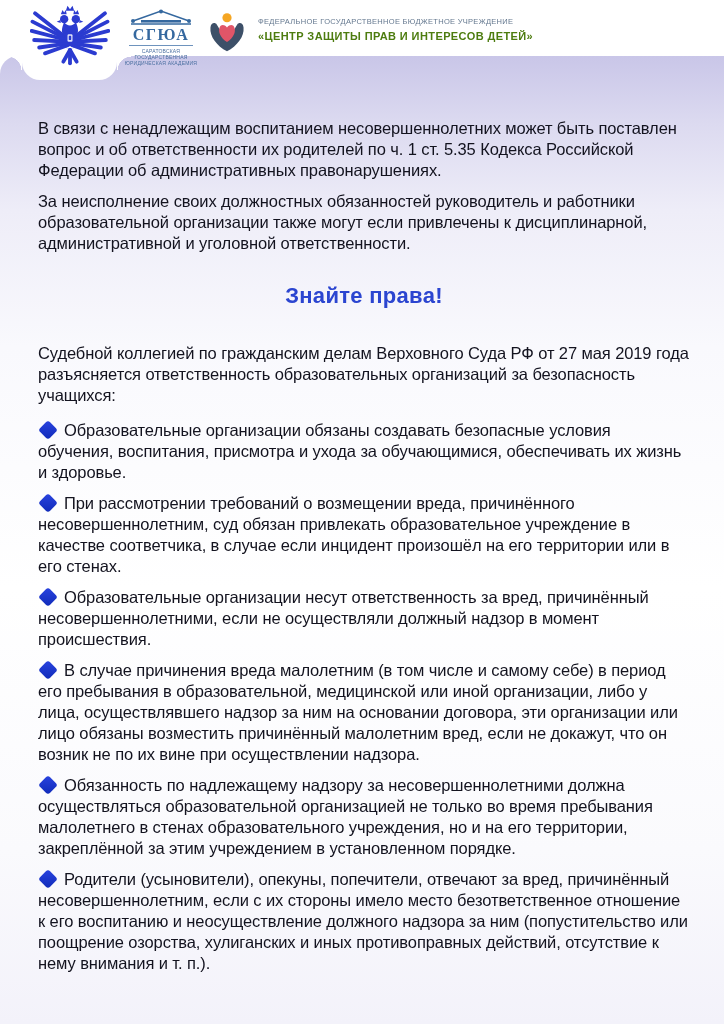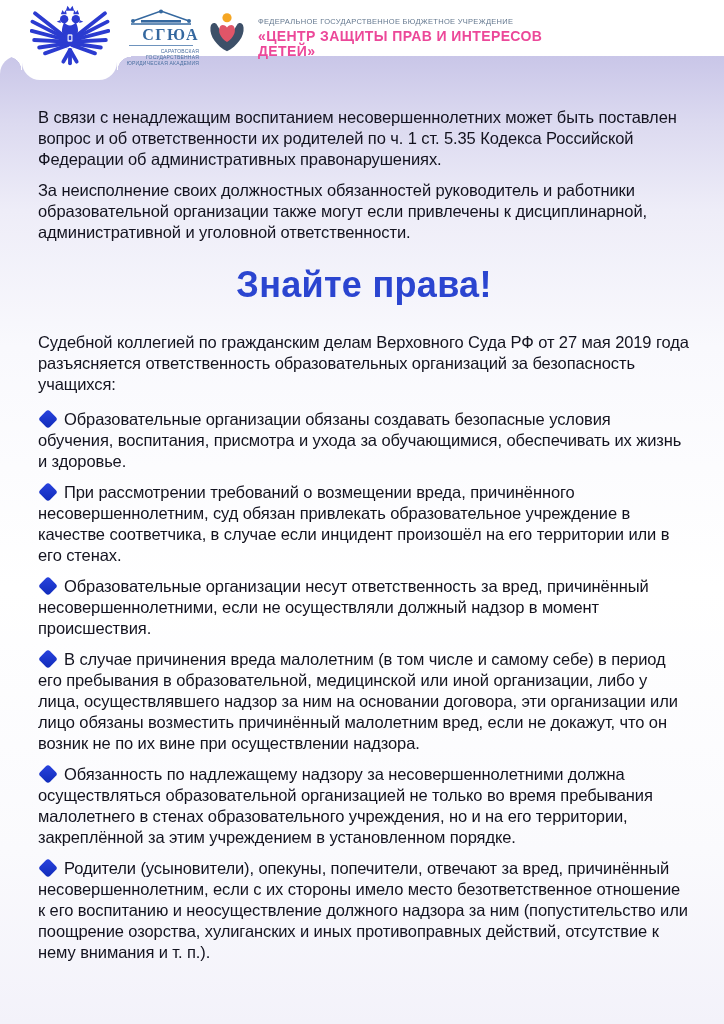--- a/index.html
+++ b/index.html
@@ -15,37 +15,37 @@
   .header-band{position:absolute;left:0;top:0;width:724px;height:56px;background:#ffffff;}
 
   
   .eagle-tab{position:absolute;left:22px;top:0;width:95px;height:80px;background:#ffffff;
              border-radius:0 0 18px 18px;}
   .fillet{position:absolute;top:56px;width:14px;height:14px;}
   .fillet-left{left:8px;background:radial-gradient(circle at 0% 100%,rgba(0,0,0,0) 0 13px,#ffffff 13.5px);}
   .fillet-right{left:117px;background:radial-gradient(circle at 100% 100%,rgba(0,0,0,0) 0 13px,#ffffff 13.5px);}
 
   .logo-eagle{position:absolute;left:30px;top:4px;width:80px;height:72px;}
-  .logo-sgua{position:absolute;left:123px;top:9px;width:76px;text-align:right;color:#35689f;}
+  .logo-sgua{position:absolute;left:123px;top:9px;width:76px;text-align:center;color:#35689f;}
   .logo-sgua .acronym{font-family:"Liberation Serif",serif;font-weight:bold;font-size:16px;letter-spacing:1.5px;line-height:16px;margin-top:1px;}
   .logo-sgua .rule{height:1px;background:#6e93bd;margin:2px 6px 2px 6px;}
   .logo-sgua .tiny{font-size:5px;line-height:6px;color:#4a6fa0;letter-spacing:.2px;}
   .logo-heart{position:absolute;left:204px;top:9px;width:46px;height:46px;}
 
   .org-text{position:absolute;left:258px;top:17px;width:330px;}
   .org-line1{font-size:7.5px;letter-spacing:.3px;color:#64788f;line-height:10px;}
-  .org-line2{font-size:14px;font-weight:bold;letter-spacing:.4px;color:#ec4899;line-height:15px;margin-top:2px;}
+  .org-line2{font-size:11px;font-weight:bold;letter-spacing:.4px;color:#4d7c0f;line-height:15px;margin-top:2px;}
 
-  .content{position:absolute;left:38px;top:107px;width:652px;color:#13131f;
+  .content{position:absolute;left:38px;top:118px;width:652px;color:#13131f;
            font-size:16.5px;line-height:21px;letter-spacing:-0.1px;}
   .para{margin:0 0 10px 0;}
   .para.second{margin-bottom:0;}
 
   .big-heading{margin:27px 0 32px 0;text-align:center;color:#2b45d0;
-               font-size:36px;line-height:30px;font-weight:800;letter-spacing:.3px;}
+               font-size:22px;line-height:30px;font-weight:800;letter-spacing:.3px;}
 
   .lead{margin:0 0 14px 0;}
 
   .bullet-para{margin:8px 0 10px 0;}
   .diamond{display:inline-block;width:14px;height:14px;margin:0 9px 0 3px;
            background:linear-gradient(135deg,#2a44e0 0%,#0f2ab8 100%);
            border-radius:3px;transform:rotate(45deg);vertical-align:-1px;}
 </style>
 </head>
 <body>

